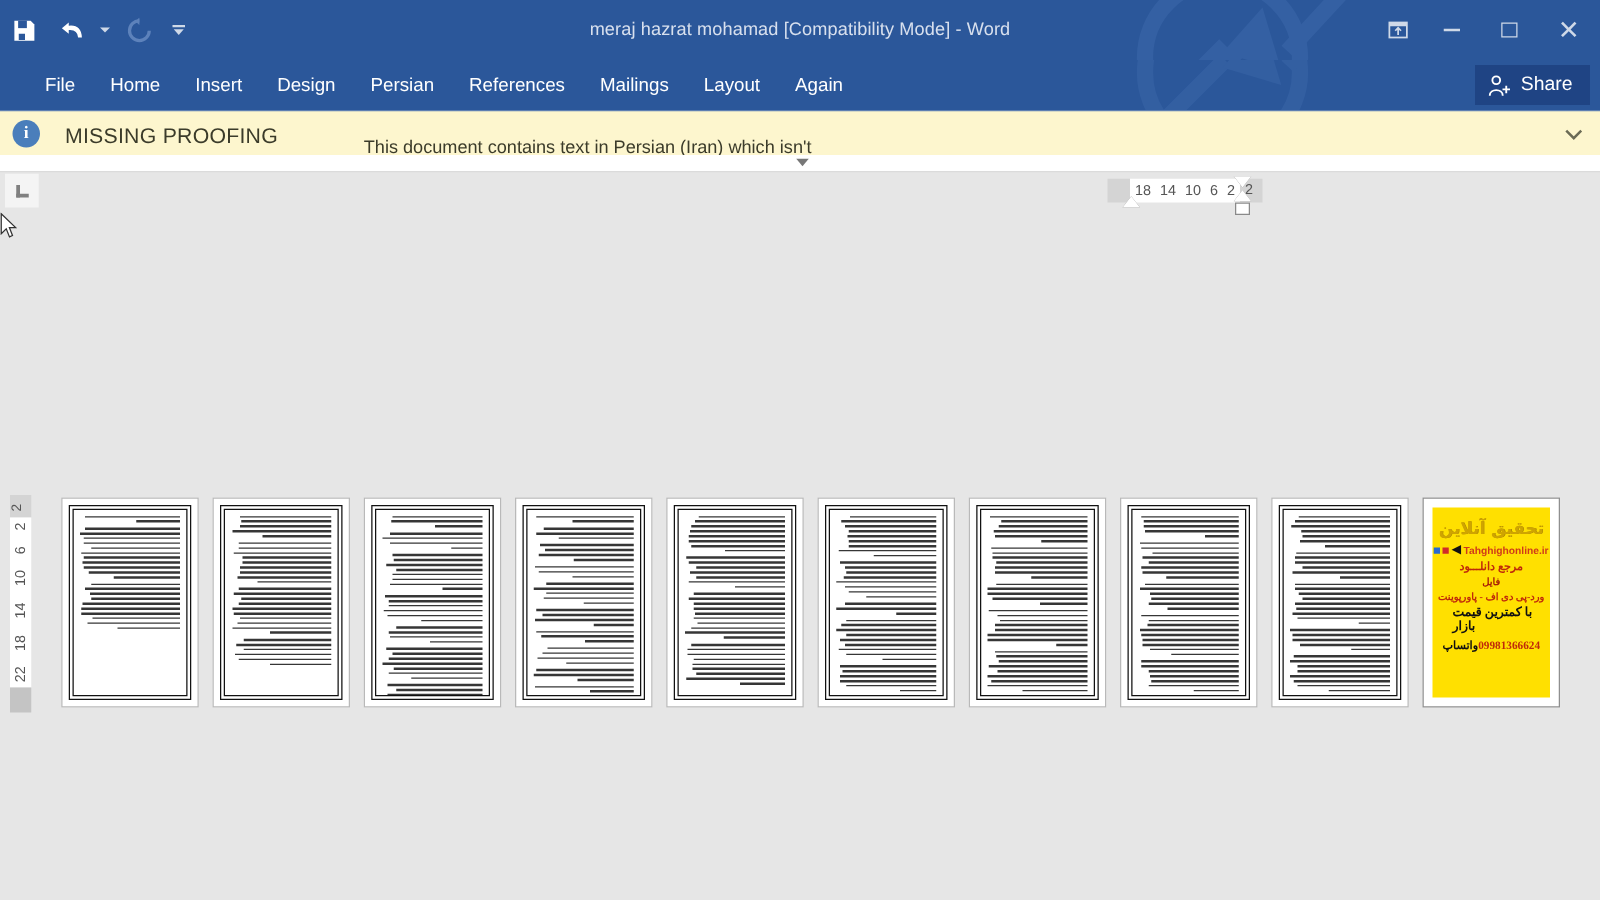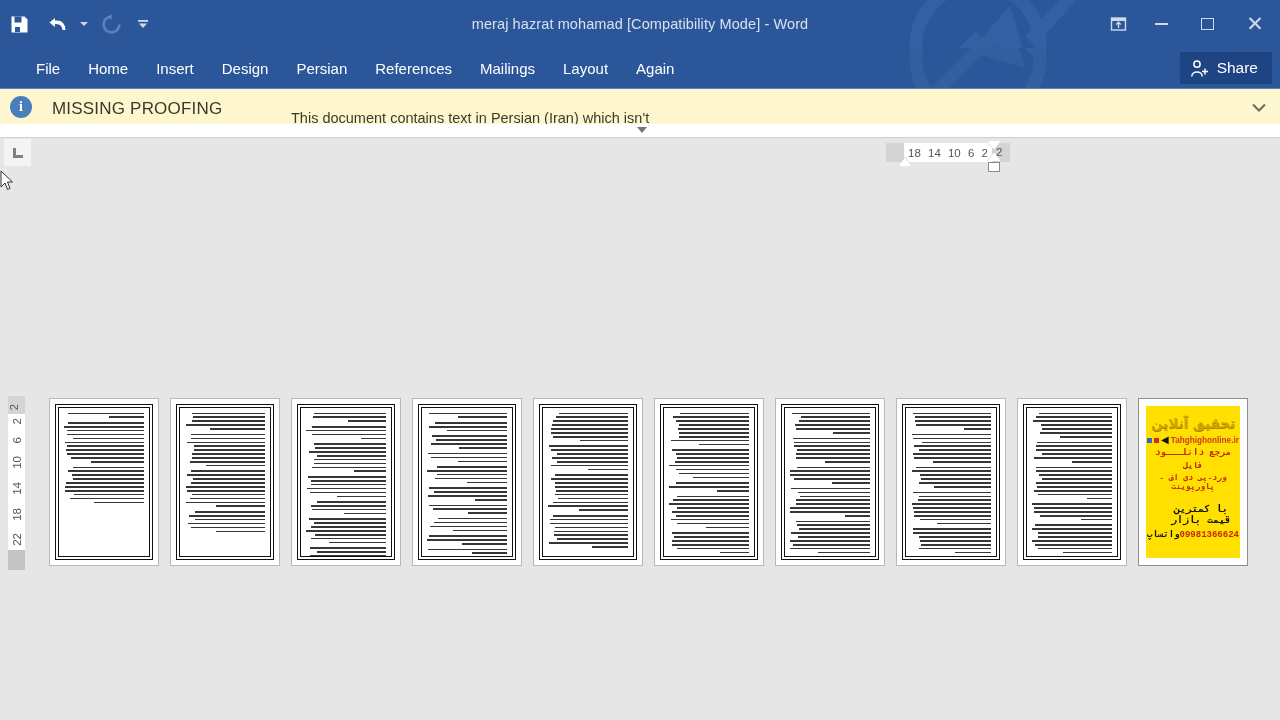--- a/index.html
+++ b/index.html
@@ -265,27 +265,27 @@
     text-shadow: 0.5px 0.5px 0 #a98300;
     direction: rtl;
   }
   .ad-url-row {
     display: flex; align-items: center; gap: 2px; margin-top: 4px;
   }
   .ad-url { font-size: 8.2px; color: #d03a1a; font-weight: bold; font-family: "Liberation Sans", sans-serif; }
   .ad-arrow { color: #111; font-size: 10px; line-height: 1; }
   .ad-sq { width: 5px; height: 5px; display: inline-block; }
   .ad-line {
-    direction: rtl; font-family: Liberation Mono, monospace;
-    text-align: center; line-height: 1.15;
+    direction: rtl; font-family: Liberation Serif, serif;
+    text-align: left; line-height: 1.15;
   }
   .ad-l1 { font-size: 9px; color: #c02a0a; font-weight: bold; margin-top: 3px; letter-spacing: 1px; }
   .ad-l2 { font-size: 8px; color: #a81f06; font-weight: bold; margin-top: 3px; }
   .ad-l3 { font-size: 8px; color: #c02a0a; font-weight: bold; margin-top: 2px; }
-  .ad-l4 { font-size: 10px; color: #111; font-weight: bold; margin-top: 13px; padding-left: 16px; }
+  .ad-l4 { font-size: 10px; color: #111; font-weight: bold; margin-top: 3px; padding-left: 16px; }
   .ad-l5 { font-size: 9px; color: #111; font-weight: bold; margin-top: 3px; position: relative; }
   .ad-phone { color: #c02a0a; }
 </style>
 </head>
 <body>
 
 <div class="titlebar">
   <svg class="tb-watermark" viewBox="0 0 300 220">
     <g fill="none" stroke="#4a76b8" stroke-width="13">
       <circle cx="118" cy="100" r="62"></circle>

